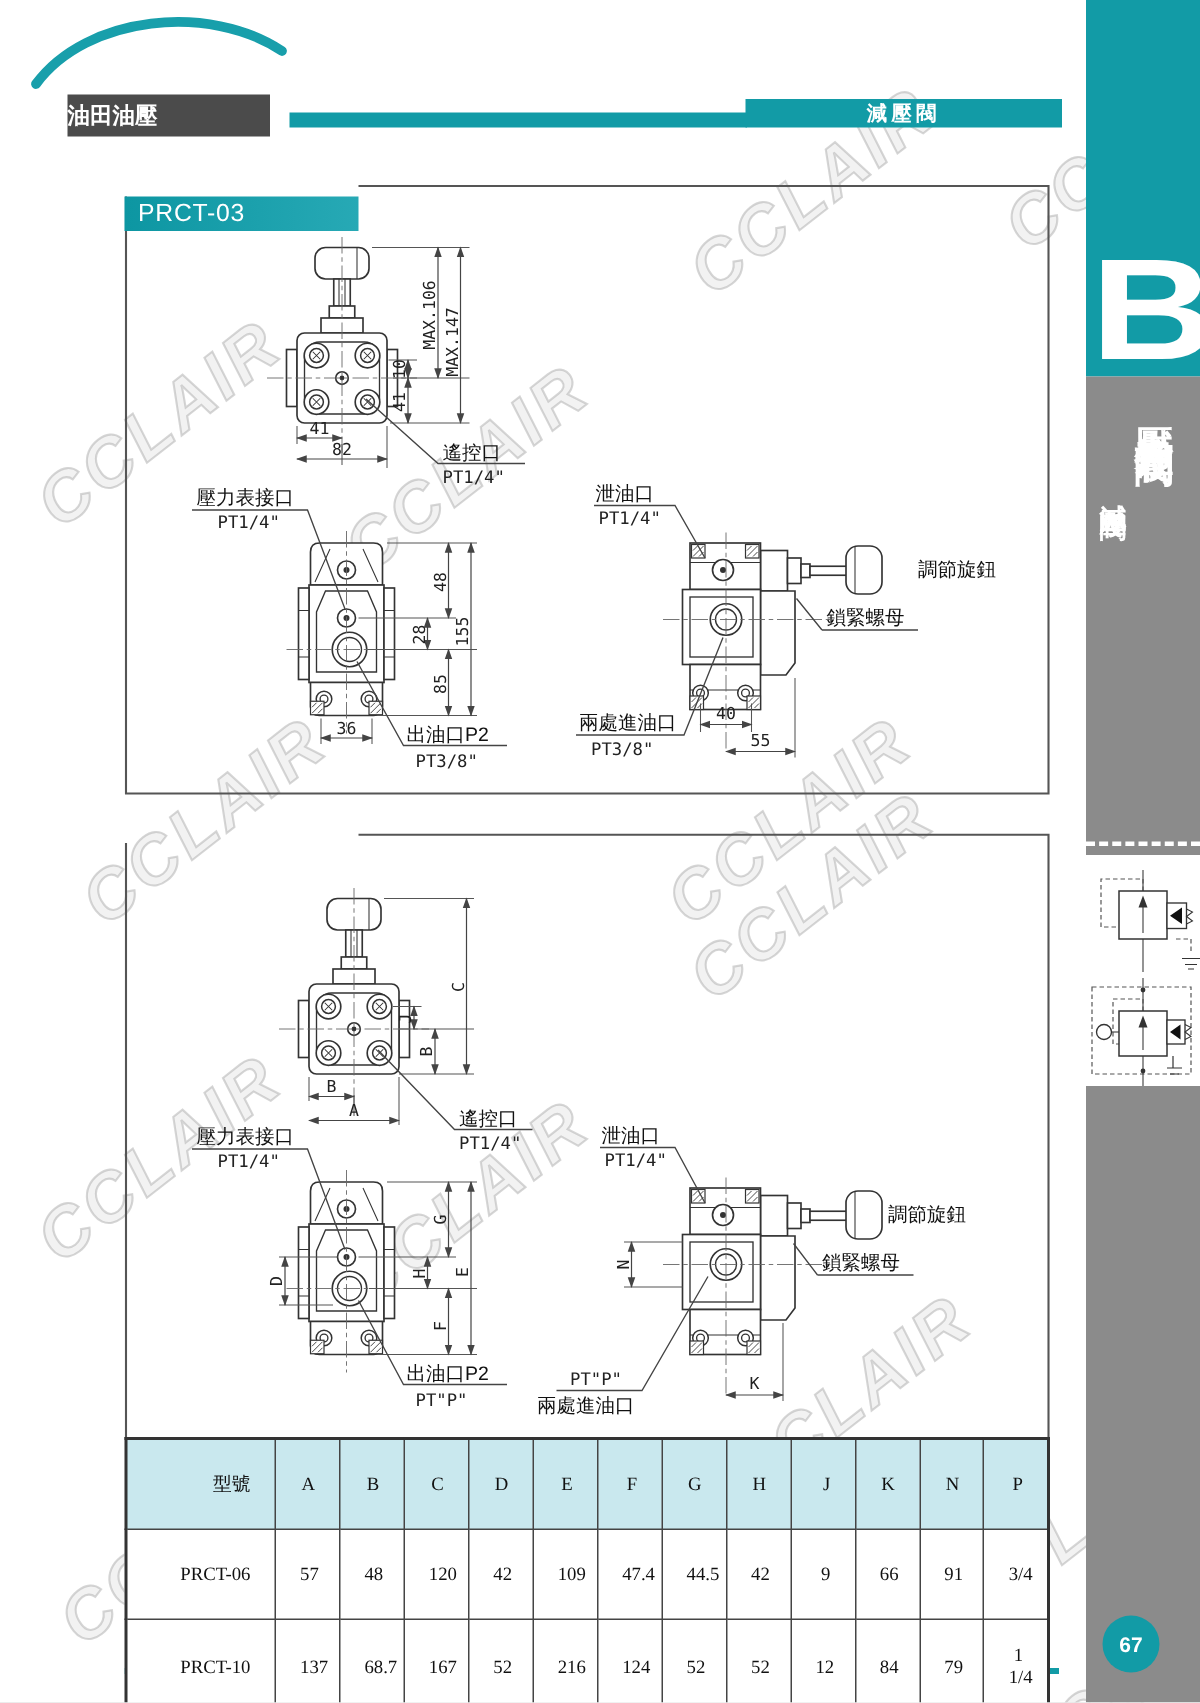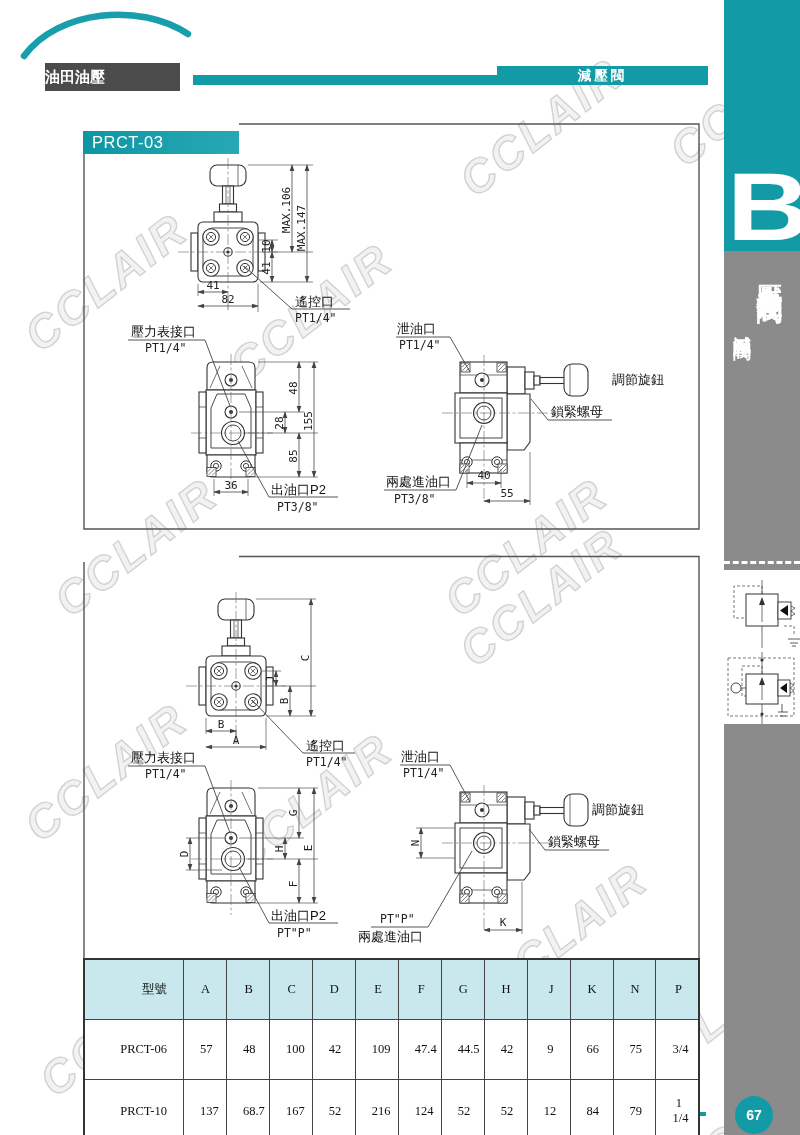--- a/index.html
+++ b/index.html
@@ -25,21 +25,21 @@
   .side-b{position:absolute;left:727px;top:162px;width:76px;font-size:96px;font-weight:900;color:#fff;
           line-height:90px;transform:scaleX(1.2);transform-origin:left bottom;z-index:3}
   .side-gray1{position:absolute;left:724px;top:251px;width:76px;height:319px;background:#8B8B8B;z-index:2}
   .v-title{position:absolute;left:29px;top:12px;writing-mode:vertical-rl;text-orientation:upright;
            font-size:26px;font-weight:600;color:#fff;letter-spacing:4px}
   .v-sub{position:absolute;left:6px;top:70px;writing-mode:vertical-rl;text-orientation:upright;
          font-size:18px;font-weight:600;color:#fff;letter-spacing:4px}
   .side-dash{position:absolute;left:0;bottom:6px;width:76px;border-top:3px dashed #fff}
   .side-sym{position:absolute;left:722px;z-index:2}
   .side-gray2{position:absolute;left:724px;top:724px;width:76px;height:411px;background:#8B8B8B;z-index:2}
-  .page-circle{position:absolute;left:11px;top:372px;width:38px;height:38px;border-radius:50%;
+  .page-circle{position:absolute;left:11px;top:353px;width:38px;height:38px;border-radius:50%;
                background:#129BA6;color:#fff;font-size:14px;font-weight:700;display:flex;
                align-items:center;justify-content:center}
   
   .sec-bar{position:absolute;left:83px;width:156px;background:linear-gradient(90deg,#0D96A2,#27A9B5);
            color:#fff;font-weight:400;font-size:16.5px;letter-spacing:.5px;padding-left:9px;
            box-sizing:border-box;z-index:3;display:flex;align-items:center}
   .bar1{top:131px;height:23px}
   .bar2{top:556px;height:25px}
   
   .drawings{position:absolute;left:0;top:0;z-index:2}
@@ -368,29 +368,29 @@
       <th>H</th>
       <th>J</th>
       <th>K</th>
       <th>N</th>
       <th>P</th>
     </tr>
     <tr>
       <td>PRCT-06</td>
       <td>57</td>
       <td>48</td>
-      <td>100</td>
+      <td>120</td>
       <td>42</td>
       <td>109</td>
       <td>47.4</td>
       <td>44.5</td>
       <td>42</td>
       <td>9</td>
       <td>66</td>
-      <td>75</td>
+      <td>91</td>
       <td>3/4</td>
     </tr>
     <tr>
       <td>PRCT-10</td>
       <td>137</td>
       <td>68.7</td>
       <td>167</td>
       <td>52</td>
       <td>216</td>
       <td>124</td>

